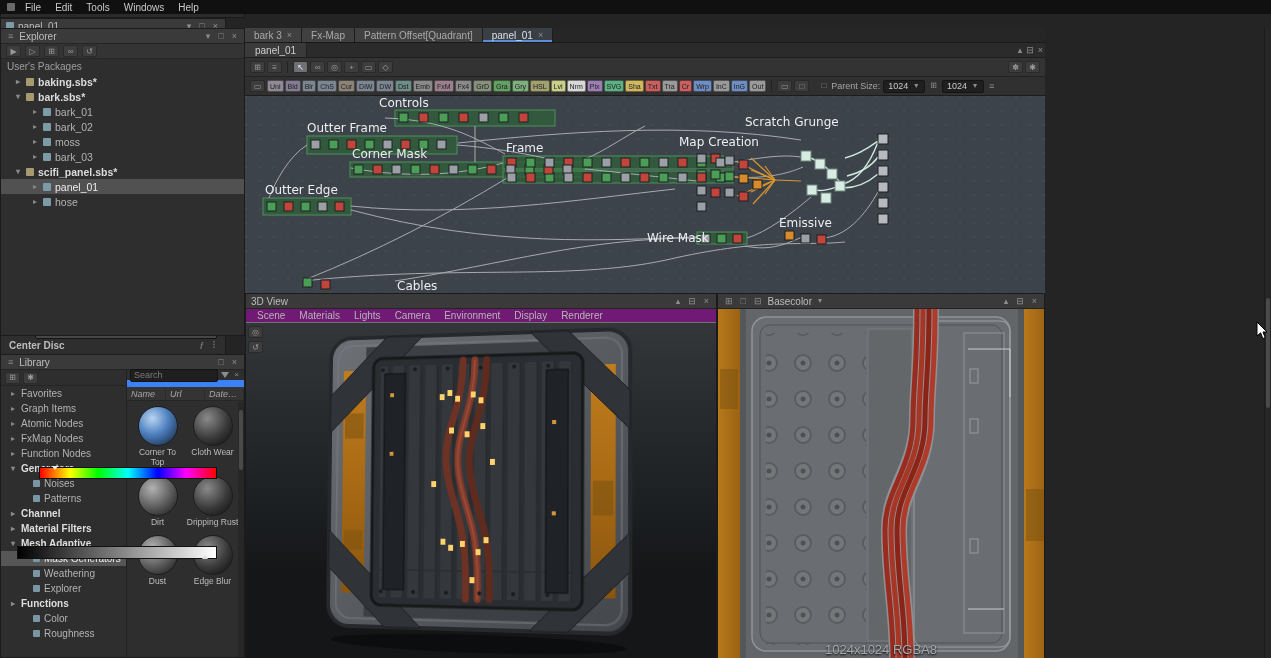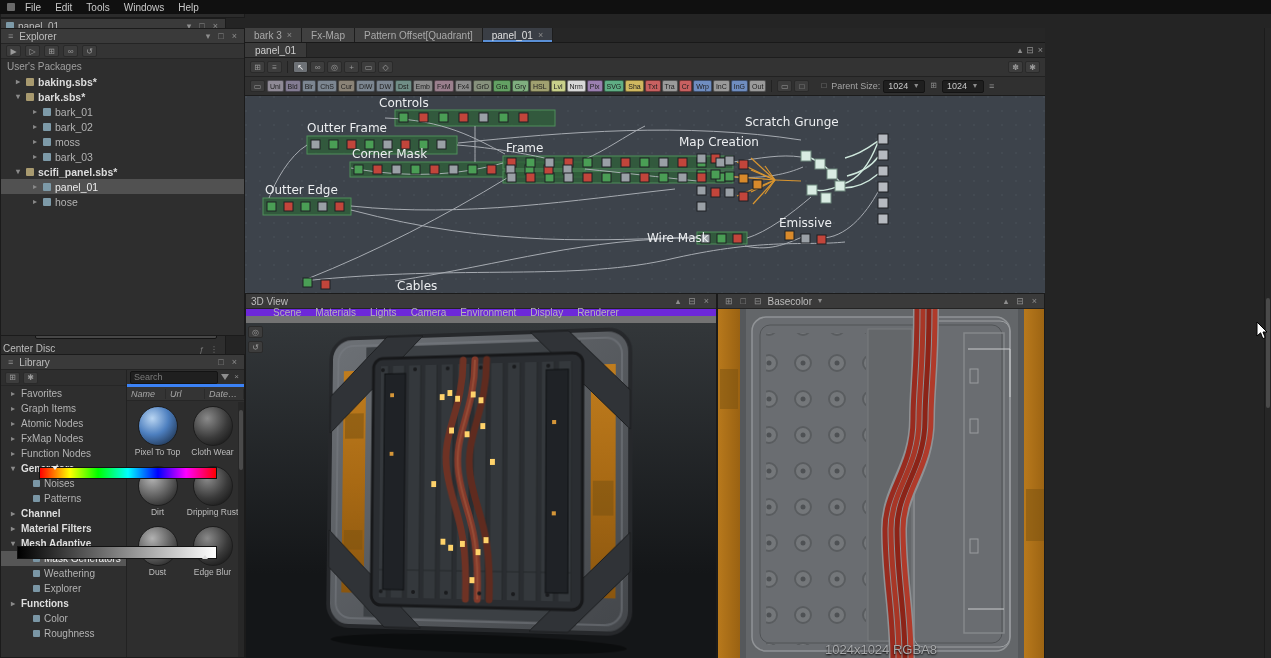--- a/index.html
+++ b/index.html
@@ -37,21 +37,21 @@
 .lib-body{display:flex;height:287px;}
 .lib-left{width:126px;border-right:1px solid #222;display:flex;flex-direction:column;}
 .lib-left-tools{height:16px;display:flex;align-items:center;gap:3px;padding:0 4px;border-bottom:1px solid #262626;}
 .cat-row{display:flex;align-items:center;height:15px;padding-left:8px;gap:4px;color:#b3b3b3;font-size:10px;cursor:default;}
 .cat-row.bold{color:#dedede;font-weight:bold;}
 .cat-row.child{padding-left:20px;}
 .cat-row.selected{background:#565656;color:#efefef;}
 .cat-ic{display:none;width:7px;height:7px;background:#7a96a5;border-radius:1px;flex:none;}
 .cat-ic.icon{display:inline-block;}
 .lib-right{width:117px;display:flex;flex-direction:column;position:relative;}
-.search-row{height:17px;display:flex;align-items:center;gap:3px;padding:1px 3px;border-bottom:3px solid #3b82f6;}
+.search-row{height:17px;display:flex;align-items:center;gap:3px;padding:1px 3px;border-bottom:7px solid #3b82f6;}
 .search{flex:1;min-width:0;height:13px;background:#1f1f1f;border:1px solid #131313;border-radius:2px;color:#cfcfcf;font-size:9px;padding:0 3px;font-family:"Liberation Sans",sans-serif;}
 .search::placeholder{color:#7b7b7b;}
 .funnel{width:0;height:0;border-left:4px solid transparent;border-right:4px solid transparent;border-top:6px solid #8d8d8d;}
 .cols{height:14px;display:flex;align-items:center;border-bottom:1px solid #262626;background:#343434;}
 .cols span{flex:1;padding:0 4px;font-size:9px;color:#a7a7a7;border-right:1px solid #2a2a2a;overflow:hidden;white-space:nowrap;text-overflow:ellipsis;font-style:italic;}
 .grid{flex:1;display:flex;flex-wrap:wrap;overflow:hidden;padding:3px 0 0 3px;align-content:flex-start;}
 .thumb{width:53px;display:flex;flex-direction:column;align-items:center;margin:2px 1px 6px;}
 .sphere{width:40px;height:40px;border-radius:50%;border:1px solid #1d1d1d;flex:none;}
 .sphere.blue{background:radial-gradient(circle at 35% 30%,#b9d5f2,#4d7fbf 45%,#15243a 95%);}
 .sphere.dark{background:radial-gradient(circle at 35% 30%,#8a8a8a,#3a3a3a 55%,#101010 95%);}
@@ -71,35 +71,35 @@
 .tsep{width:1px;height:12px;background:#222;margin:0 3px;}
 #gtool2{left:245px;top:77px;width:800px;height:19px;background:#303030;border-bottom:1px solid #1c1c1c;display:flex;align-items:center;gap:2px;padding:0 5px;position:absolute;}
 #chips{display:flex;align-items:center;gap:1px;}
 .chip{height:12px;padding:0 2px;border-radius:2px;border:1px solid rgba(0,0,0,.45);font-size:7px;line-height:1;display:inline-flex;align-items:center;color:#1d1d1d;cursor:default;}
 .psz{display:flex;align-items:center;gap:3px;margin-left:8px;font-size:9px;color:#a5a5a5;}
 .mcombo{height:13px;background:#1f1f1f;border:1px solid #141414;border-radius:2px;color:#c9c9c9;font-size:9px;display:inline-flex;align-items:center;gap:4px;padding:0 4px;}
 
 #graphcanvas{left:245px;top:96px;width:800px;height:197px;position:absolute;background:#3d434b;}
 
 #v3d{left:245px;top:293px;width:472px;height:365px;}
-.menurow{height:14px;background:#6d28d9;border-bottom:7px solid #737373;display:flex;align-items:center;padding:0 20px;font-size:10px;color:#b5b5b5;}
+.menurow{height:14px;background:#701a75;border-bottom:1px solid #737373;display:flex;align-items:center;padding:0 4px;font-size:10px;color:#b5b5b5;}
 .menurow span{padding:0 7px;}
 .v3dcanvas{position:relative;height:335px;background:linear-gradient(#33373a,#141618 75%);overflow:hidden;}
 .v3dtools{position:absolute;left:2px;top:3px;display:flex;flex-direction:column;gap:3px;z-index:3;}
 .p3dwrap{position:absolute;left:74px;top:8px;transform:perspective(900px) rotateY(-11deg) rotateX(2deg);}
 
 #v2d{left:717px;top:293px;width:328px;height:365px;}
 .v2dcanvas{position:relative;height:349px;overflow:hidden;background:#3a3a3a;}
 .v2dstatus{position:absolute;bottom:1px;left:0;right:0;text-align:center;font-size:13px;color:#a8aaac;text-shadow:0 1px 2px #000;z-index:3;}
 
 #props{left:1045px;top:28px;width:226px;height:630px;background:#2e2e2e;border:1px solid #1b1b1b;overflow:hidden;}
 .sec{height:15px;background:#3c3c3c;border-top:1px solid #2b2b2b;border-bottom:1px solid #272727;display:flex;align-items:center;gap:5px;padding:0 6px;color:#d2d2d2;font-weight:bold;font-size:10px;}
 .sec.sub{background:#363636;padding-left:12px;}
 .tri{color:#9a9a9a;font-size:8px;width:8px;}
-.plabel{height:14px;display:flex;align-items:flex-end;gap:4px;padding:0 6px 0 2px;color:#bdbdbd;font-size:10px;}
+.plabel{height:14px;display:flex;align-items:flex-start;gap:4px;padding:0 6px 0 8px;color:#bdbdbd;font-size:10px;font-weight:bold;}
 .pic{color:#7c7c7c;font-size:8px;padding:0 1px;}
 .prow{height:16px;display:flex;align-items:center;gap:4px;padding:0 8px 0 16px;}
 .rl{width:30px;color:#989898;font-size:10px;flex:none;}
 .slot{height:13px;background:#1f1f1f;border:1px solid #141414;border-radius:2px;color:#d6d6d6;font-size:9.5px;display:flex;align-items:center;justify-content:flex-end;padding:0 4px;}
 .grow{flex:1;min-width:0;}
 .center{justify-content:center;}
 .combo{justify-content:space-between;color:#c4c4c4;}
 .note{width:46px;font-size:8.5px;color:#8a8a8a;text-align:right;flex:none;}
 .f80{background:linear-gradient(to right,#474747 80%,#1f1f1f 80%);}
 .f100{background:#474747;}
@@ -346,21 +346,21 @@
         <div class="cols">
 
         <span>Name</span>
             <span>Url</span>
             <span>Date modified</span>
           </div>
         <div class="grid">
 
             <div class="thumb">
               <span class="sphere blue"></span>
-              <span class="tl">Pixel To Top</span>
+              <span class="tl">Corner To Top</span>
             </div>
 
             <div class="thumb">
               <span class="sphere dark"></span>
               <span class="tl">Cloth Wear</span>
             </div>
 
             <div class="thumb">
               <span class="sphere mid"></span>
               <span class="tl">Dirt</span>

